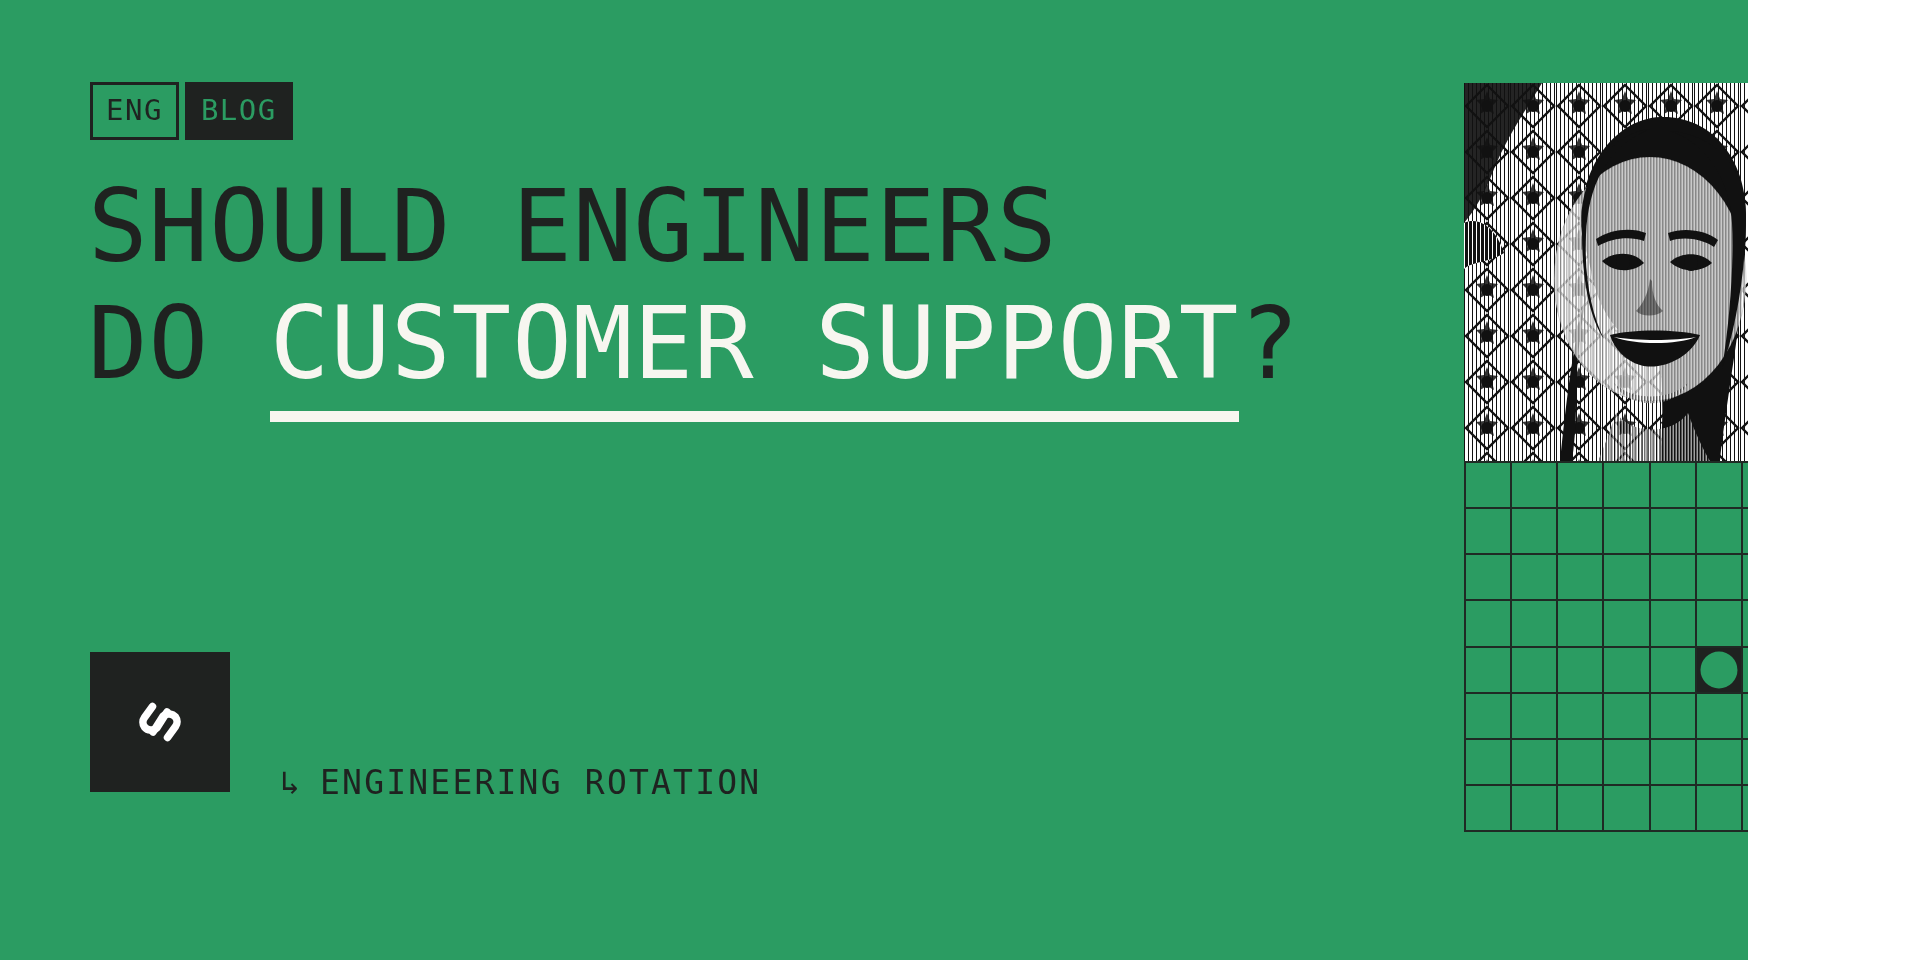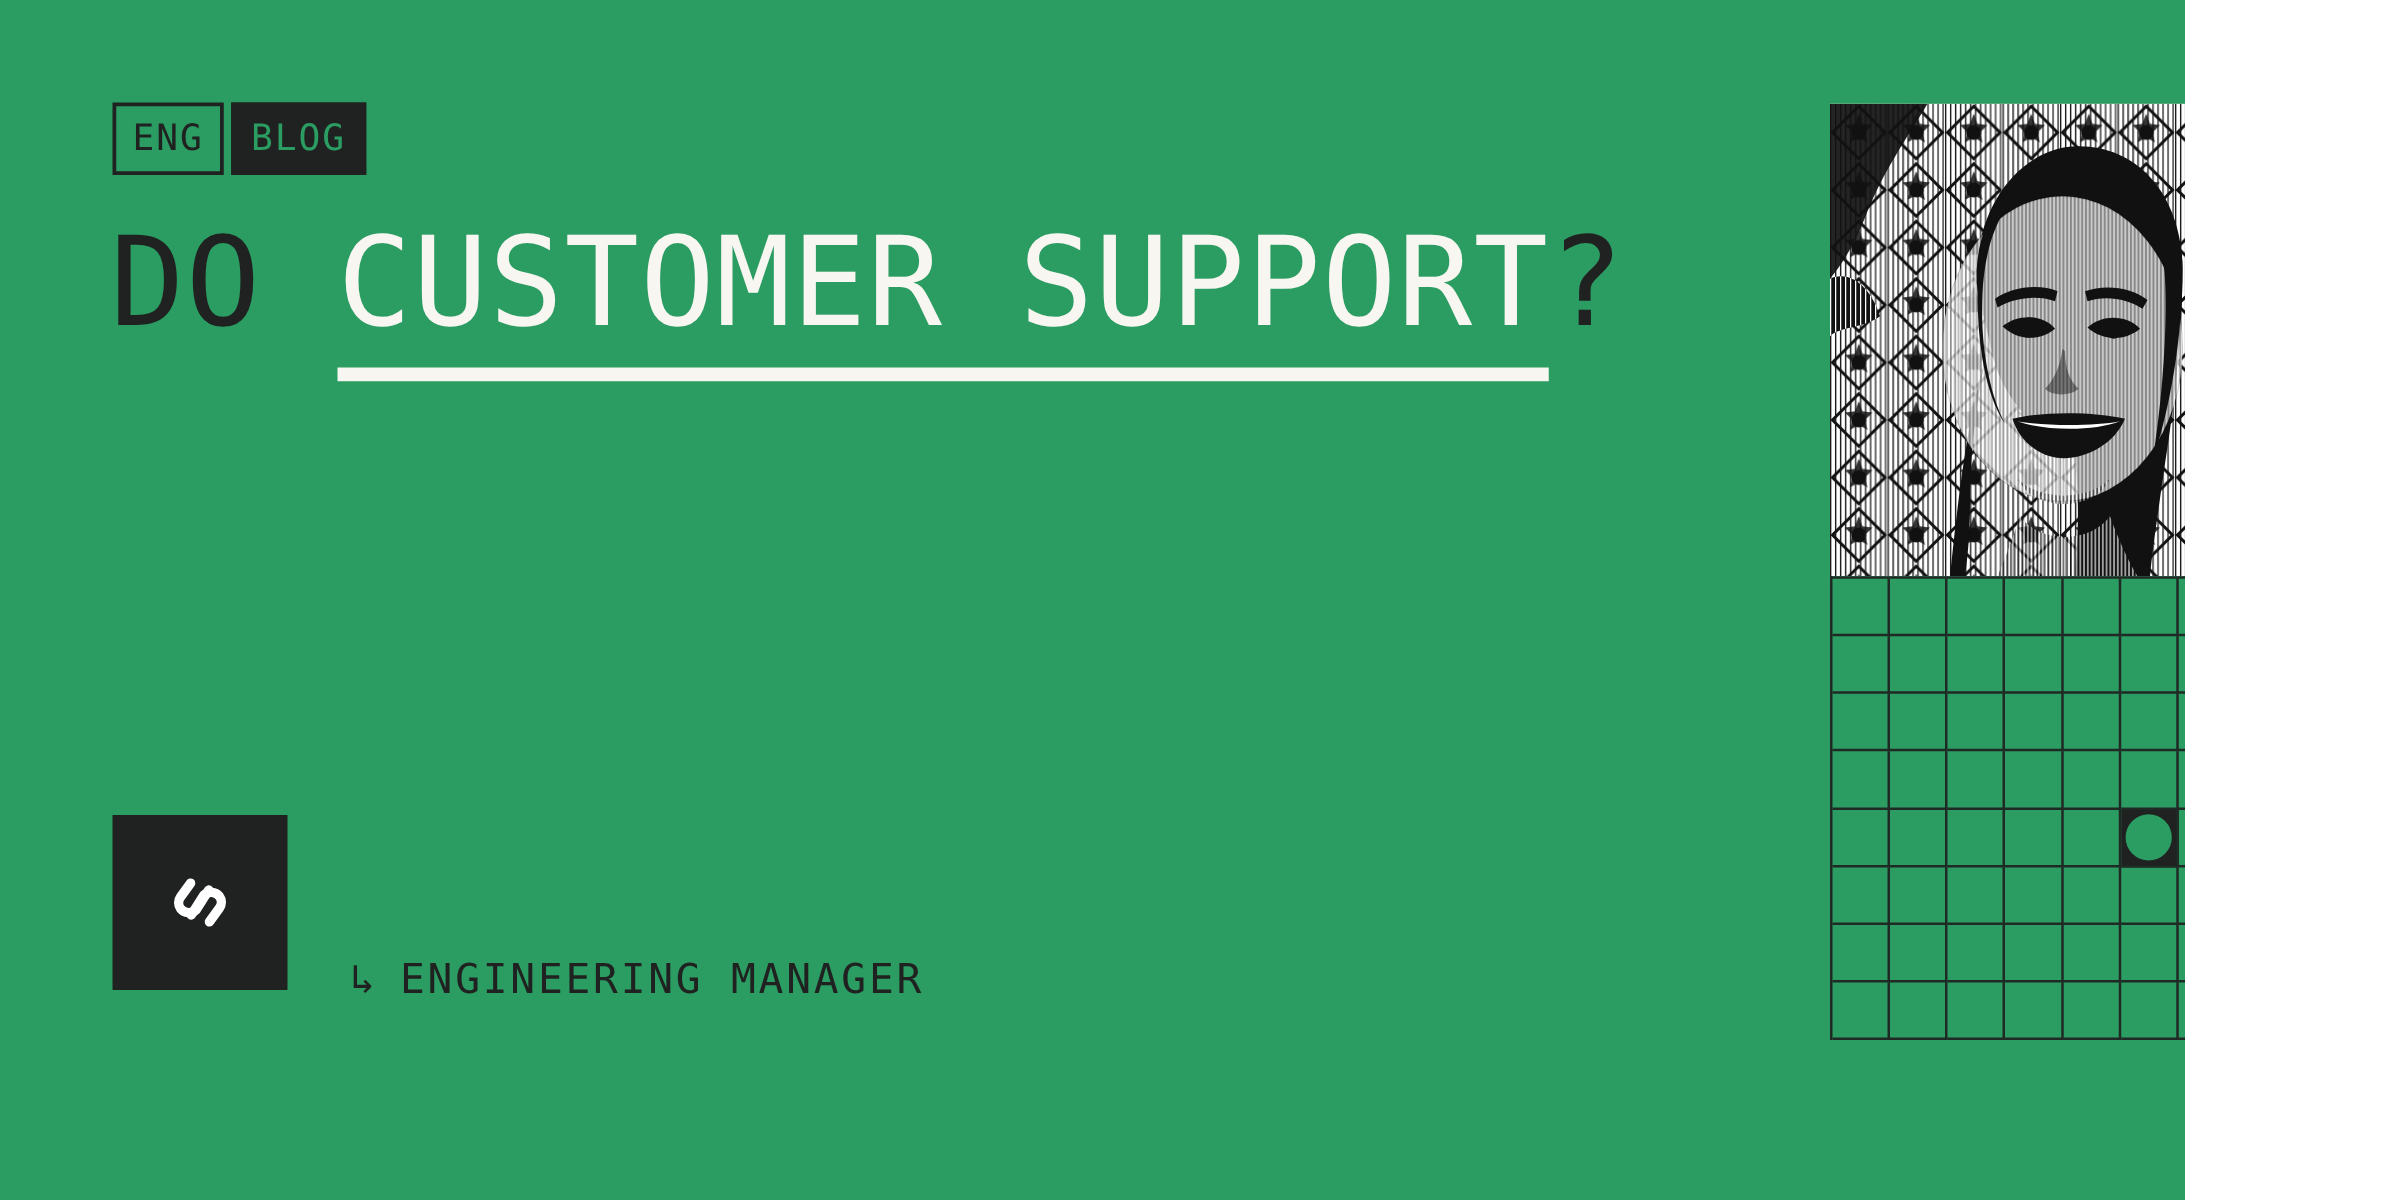--- a/index.html
+++ b/index.html
@@ -196,35 +196,36 @@
 <body>
 
 <div id="canvas">
 
   <div class="badge-row">
     <span class="badge badge-outline">ENG</span>
     <span class="badge badge-solid">BLOG</span>
   </div>
 
   <div class="headline">
+    <div class="headline-line">SHOULD ENGINEERS</div>
     <div class="headline-line"><span>DO </span><span class="hl-underline-wrap hl-white">CUSTOMER SUPPORT</span><span>?</span></div>
   </div>
 
 
   <div class="author">
     <div class="author-logo">
       <svg width="76" height="76" viewBox="0 0 76 76" aria-hidden="true">
         <g fill="none" stroke="#ffffff" stroke-width="7.5" stroke-linecap="round" stroke-linejoin="round">
           <path d="M30.5 22.5 L22.5 33.5 a8 8 0 0 0 0 9.5 a8.6 8.6 0 0 0 12.5 0.8 L45 28"></path>
           <path d="M45.5 53.5 L53.5 42.5 a8 8 0 0 0 0 -9.5 a8.6 8.6 0 0 0 -12.5 -0.8 L31 48"></path>
         </g>
       </svg>
     </div>
     <div class="author-lines">
-      <span class="author-sub"><span class="arrow-glyph">↳</span><span>ENGINEERING MANAGER</span></span>
+      <span class="author-sub"><span class="arrow-glyph">↳</span><span>ENGINEERING ROTATION</span></span>
       
     </div>
   </div>
 
   <div class="portrait">
     <svg width="376" height="378" viewBox="0 0 376 378" aria-hidden="true">
       <defs>
         <pattern id="dith" width="3" height="3" patternUnits="userSpaceOnUse">
           <rect width="3" height="3" fill="#ffffff"></rect>
           <rect width="1.5" height="3" fill="#111111"></rect>

